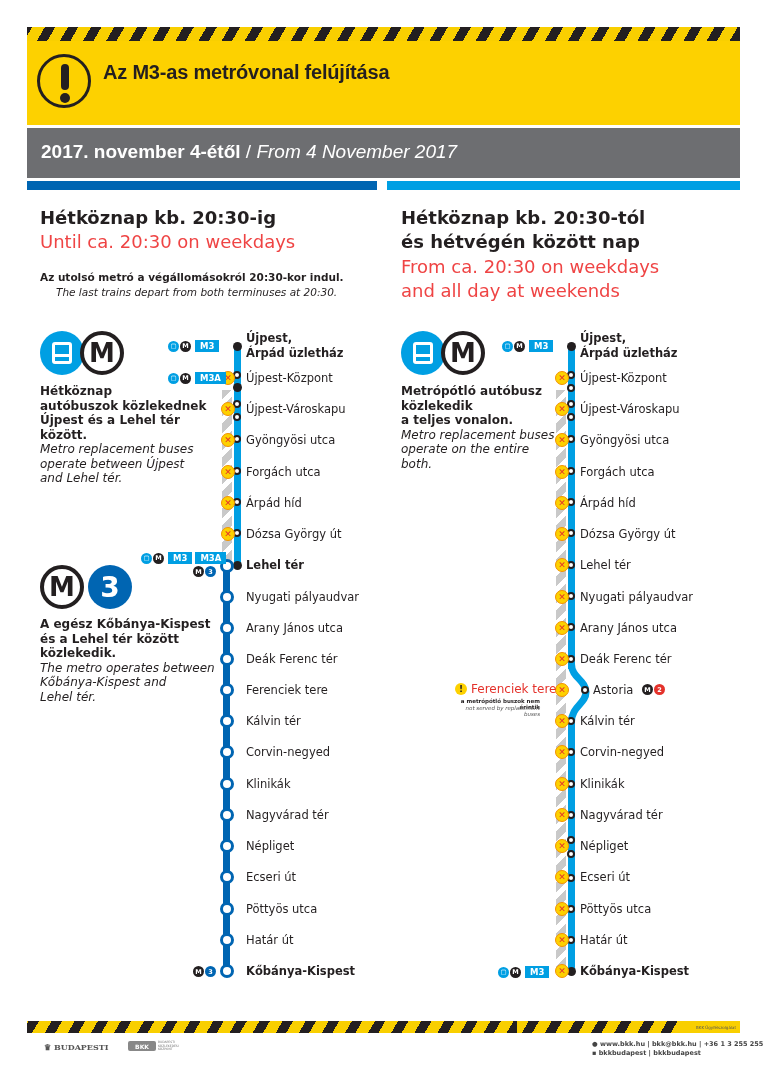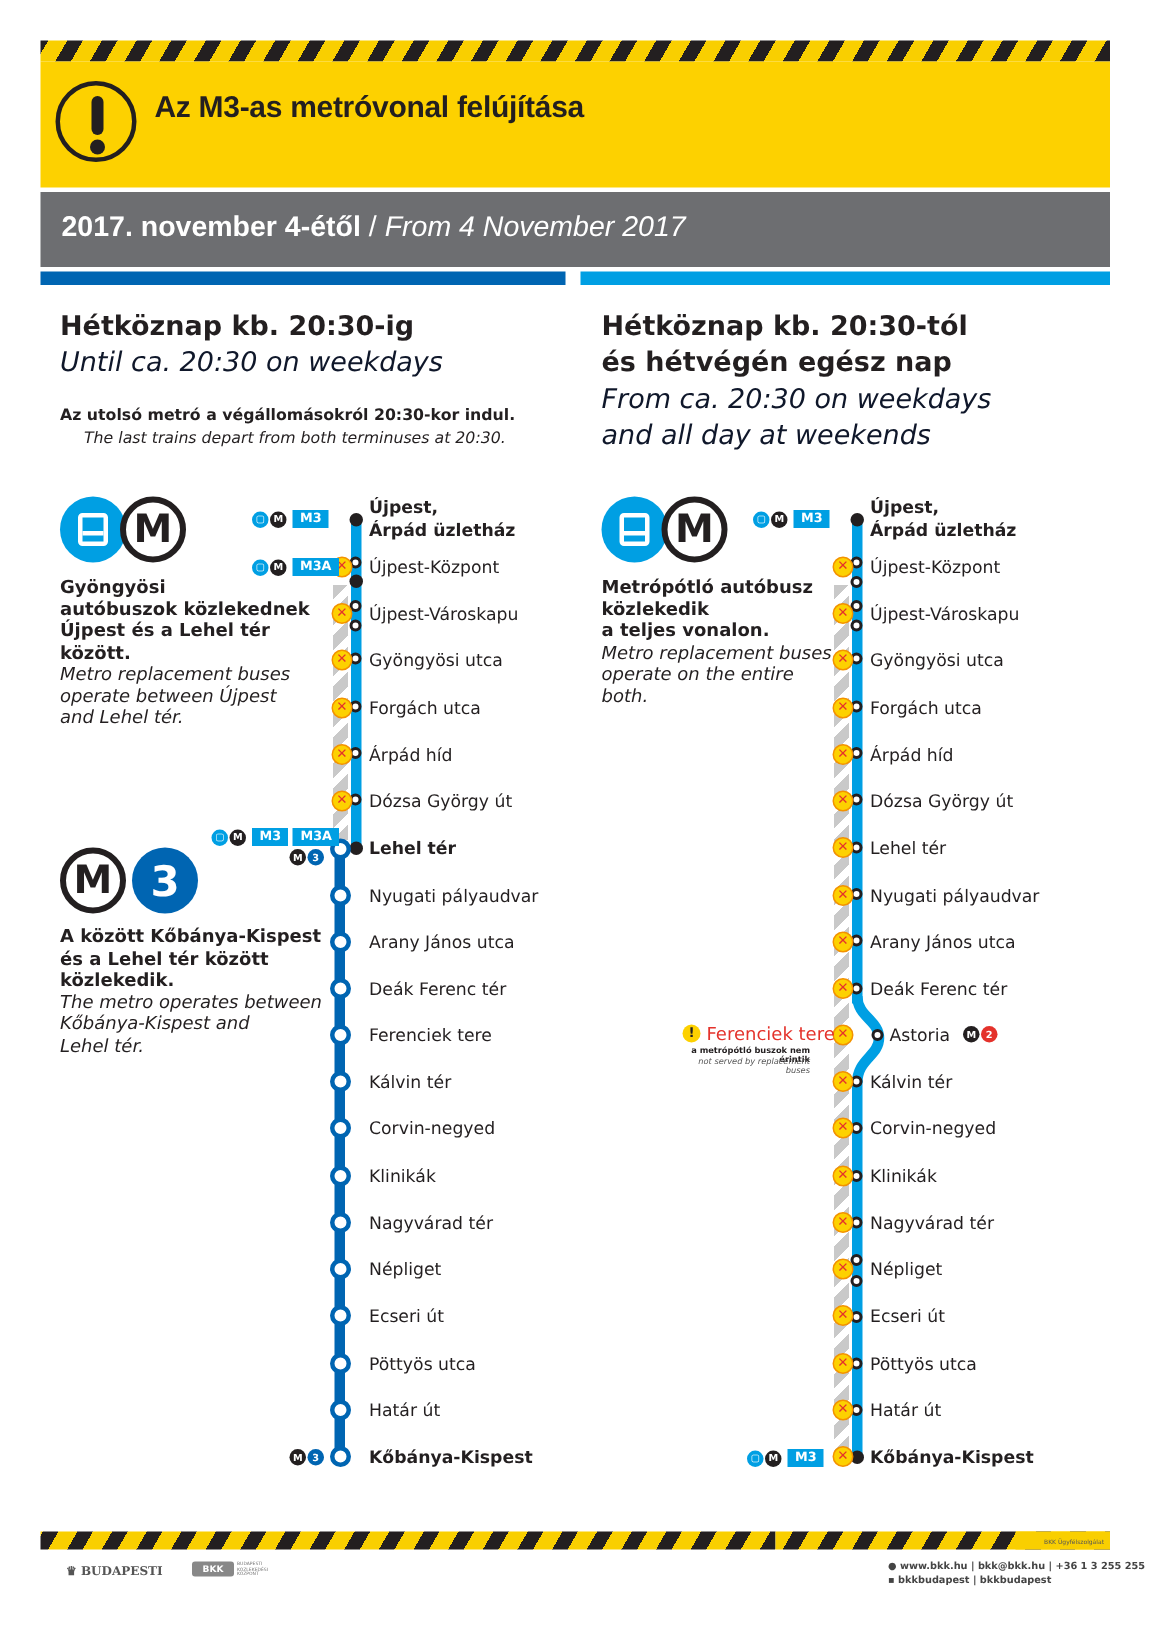--- a/index.html
+++ b/index.html
@@ -44,21 +44,21 @@
     color: #fff; font-family: "Liberation Sans", sans-serif; font-size: 19px; padding: 13px 0 0 14px;
   }
   .date-band b { font-weight: bold; }
   .date-band i { font-style: italic; text-align: right; }
 
   .col-bar { position: absolute; top: 181px; height: 9px; }
   .col-bar.left { left: 27px; width: 350px; background: #0065b2; }
   .col-bar.right { left: 387px; width: 353px; background: #009fe3; }
 
   .head-hu { position: absolute; font-weight: bold; font-size: 18px; color: #231f20; line-height: 23px; }
-  .head-en { position: absolute; font-style: italic; font-size: 18px; color: #0f172a; line-height: 23px; }
+  .head-en { position: absolute; font-size: 18px; color: #ef4444; line-height: 23px; }
   .note-hu { position: absolute; font-weight: bold; font-size: 10.5px; color: #231f20; }
   .note-en { position: absolute; font-style: italic; font-size: 10.5px; color: #231f20; }
 
   .badge-big {
     position: absolute; width: 44px; height: 44px; border-radius: 50%;
     display: flex; align-items: center; justify-content: center;
   }
   .badge-bus { background: #009fe3; }
   .badge-bus .bus-body { width: 20px; height: 22px; border: 3px solid #fff; border-radius: 3px; position: relative; }
   .badge-bus .bus-body::after { content: ""; position: absolute; left: 0; right: 0; top: 9px; height: 3px; background: #fff; }
@@ -123,47 +123,47 @@
 </div>
 <div class="col-bar left"></div>
 <div class="col-bar right"></div>
 
 <div class="head-hu" style="left:40px;top:206px;">Hétköznap kb. 20:30-ig</div>
 <div class="head-en" style="left:40px;top:230px;">Until ca. 20:30 on weekdays</div>
 <div class="note-hu" style="left:40px;top:271px;">Az utolsó metró a végállomásokról 20:30-kor indul.</div>
 <div class="note-en" style="left:56px;top:286px;">The last trains depart from both terminuses at 20:30.</div>
 
 <div class="head-hu" style="left:401px;top:206px;">Hétköznap kb. 20:30-tól</div>
-<div class="head-hu" style="left:401px;top:230px;">és hétvégén egész nap</div>
+<div class="head-hu" style="left:401px;top:230px;">és hétvégén között nap</div>
 <div class="head-en" style="left:401px;top:255px;">From ca. 20:30 on weekdays</div>
 <div class="head-en" style="left:401px;top:279px;">and all day at weekends</div>
 
 <div class="badge-big badge-bus" style="left:40px;top:331px;">
     <div class="bus-body"></div>
   </div>
 <div class="badge-big badge-metro" style="left:80px;top:331px;">
     <span>M</span>
   </div>
 <div class="desc" style="left:40px;top:384px;">
-  <b>Gyöngyösi</b>
+  <b>Hétköznap</b>
     <b>autóbuszok közlekednek</b>
     <b>Újpest és a Lehel tér</b>
     <b>között.</b>
   <i>Metro replacement buses</i>
     <i>operate between Újpest</i>
     <i>and Lehel tér.</i>
 </div>
 <div class="badge-big badge-metro" style="left:40px;top:565px;">
     <span>M</span>
   </div>
 <div class="badge-big badge-m3" style="left:88px;top:565px;">
     <span>3</span>
   </div>
 <div class="desc" style="left:40px;top:617px;">
-  <b>A között Kőbánya-Kispest</b>
+  <b>A egész Kőbánya-Kispest</b>
     <b>és a Lehel tér között</b>
     <b>közlekedik.</b>
   <i>The metro operates between</i>
     <i>Kőbánya-Kispest and</i>
     <i>Lehel tér.</i>
 </div>
 
 <div class="badge-big badge-bus" style="left:401px;top:331px;">
     <div class="bus-body"></div>
   </div>

